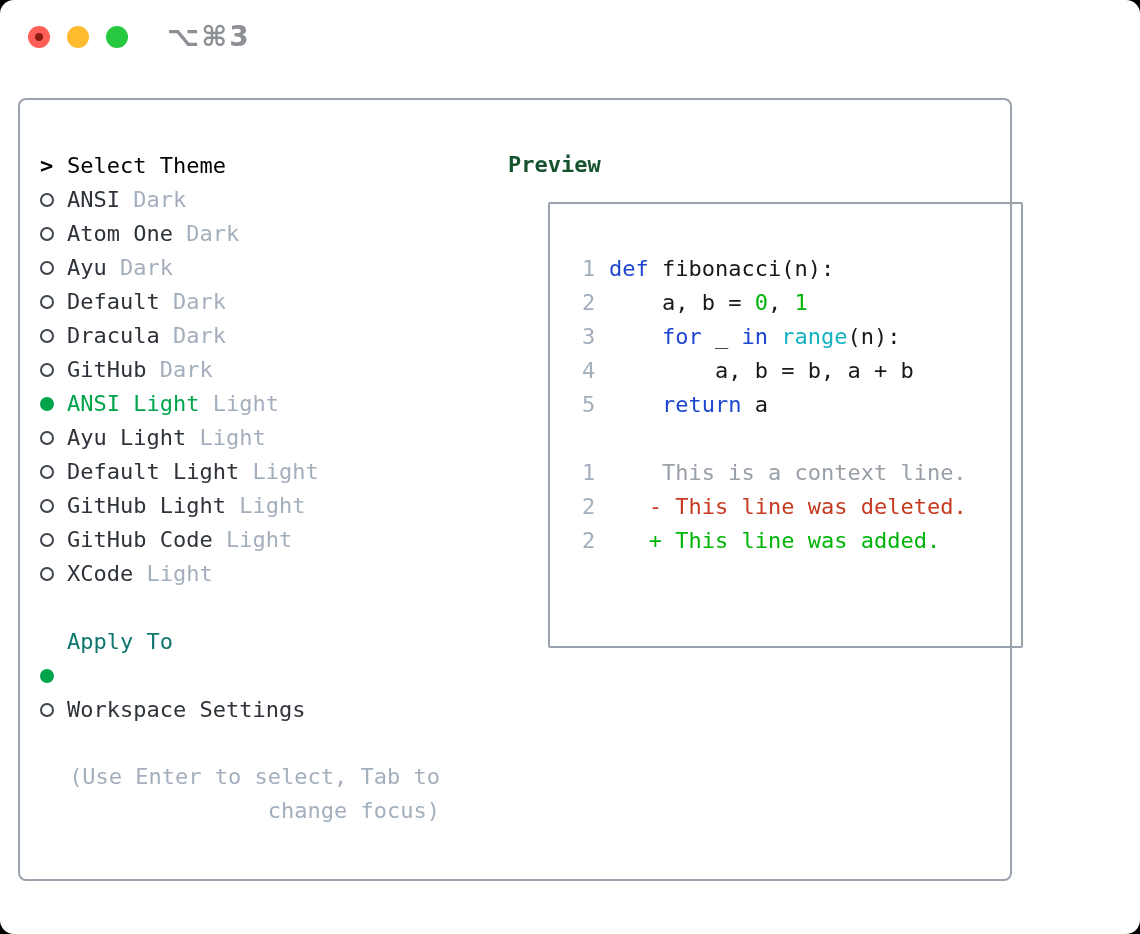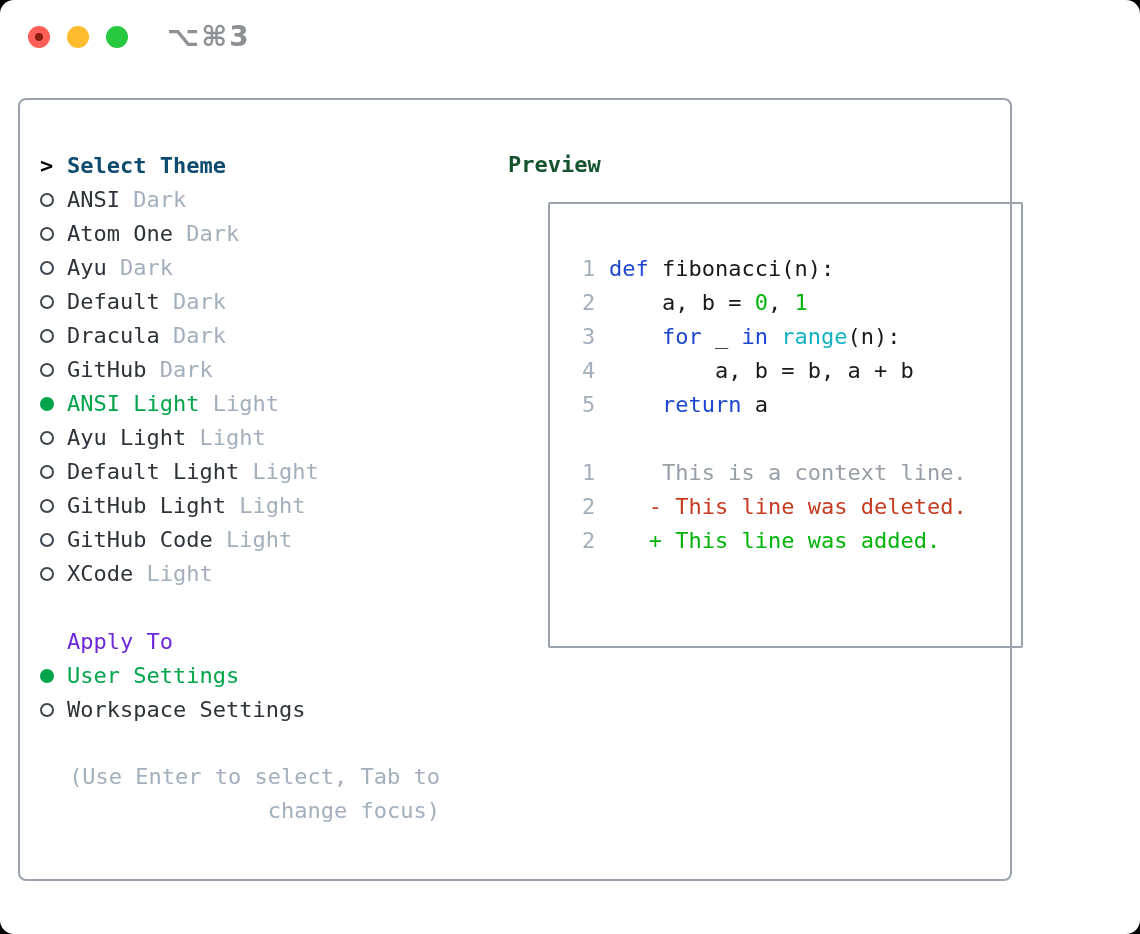--- a/index.html
+++ b/index.html
@@ -32,31 +32,31 @@
   
   .main-box{
     position:absolute;left:18px;top:98px;width:994px;height:783px;
     border:2px solid var(--border_gray,#9aa3ad);
     border-radius:8px;box-sizing:border-box;background:#fff;
   }
   .left-col{position:absolute;left:20px;top:48px;width:450px;}
   .trow{display:flex;align-items:center;height:34px;white-space:pre;}
   .marker{display:inline-block;width:27px;flex:0 0 27px;}
   .prompt{font-weight:bold;color:#000;}
-  .hdr{font-weight:bold;color:#0c4a6e;}
+  .hdr{font-weight:normal;color:#000000;}
   .radio{
     display:inline-block;width:14px;height:14px;border-radius:50%;
     border:2px solid #3f454d;box-sizing:border-box;
   }
   .radio.sel{border-color:var(--selection_green,#00a44a);background:var(--selection_green,#00a44a);}
   .tname{color:#2e333a;}
   .tname.sel{color:var(--selection_green,#00a44a);}
   .ttag{color:var(--muted_gray,#a4afbd);margin-left:1ch;}
   .spacer{height:34px;}
-  .apply-hdr{color:#6d28d9;}
+  .apply-hdr{color:#0f766e;}
   .help{
     margin-top:34px;width:400px;line-height:34px;
     color:var(--muted_gray,#a4afbd);
     text-align:right;
   }
   
   .preview-header{position:absolute;left:488px;top:48px;height:34px;line-height:34px;font-weight:bold;color:#14532d;}
   .preview-box{
     position:absolute;left:492px;top:102px;width:475px;height:446px;
     border:2px solid var(--border_gray,#9aa3ad);
@@ -109,21 +109,21 @@
         </div>
 
       <div class="spacer"></div>
 
       <div class="trow">
         <span class="marker"></span>
         <span class="apply-hdr">Apply To</span>
       </div>
 
       <div id="apply-list">
-          <div class="trow"><span class="marker"><span class="radio sel"></span></span><span class="tname sel">User Settings</span></div>
+          <div class="trow"><span class="marker"><span class="radio sel"></span></span></div>
           <div class="trow"><span class="marker"><span class="radio"></span></span><span class="tname">Workspace Settings</span></div>
         </div>
 
       <div class="help">(Use Enter to select, Tab to change focus)</div>
     </div>
 
     <div class="preview-header">Preview</div>
 
     <div class="preview-box">
       <div id="code-block">

